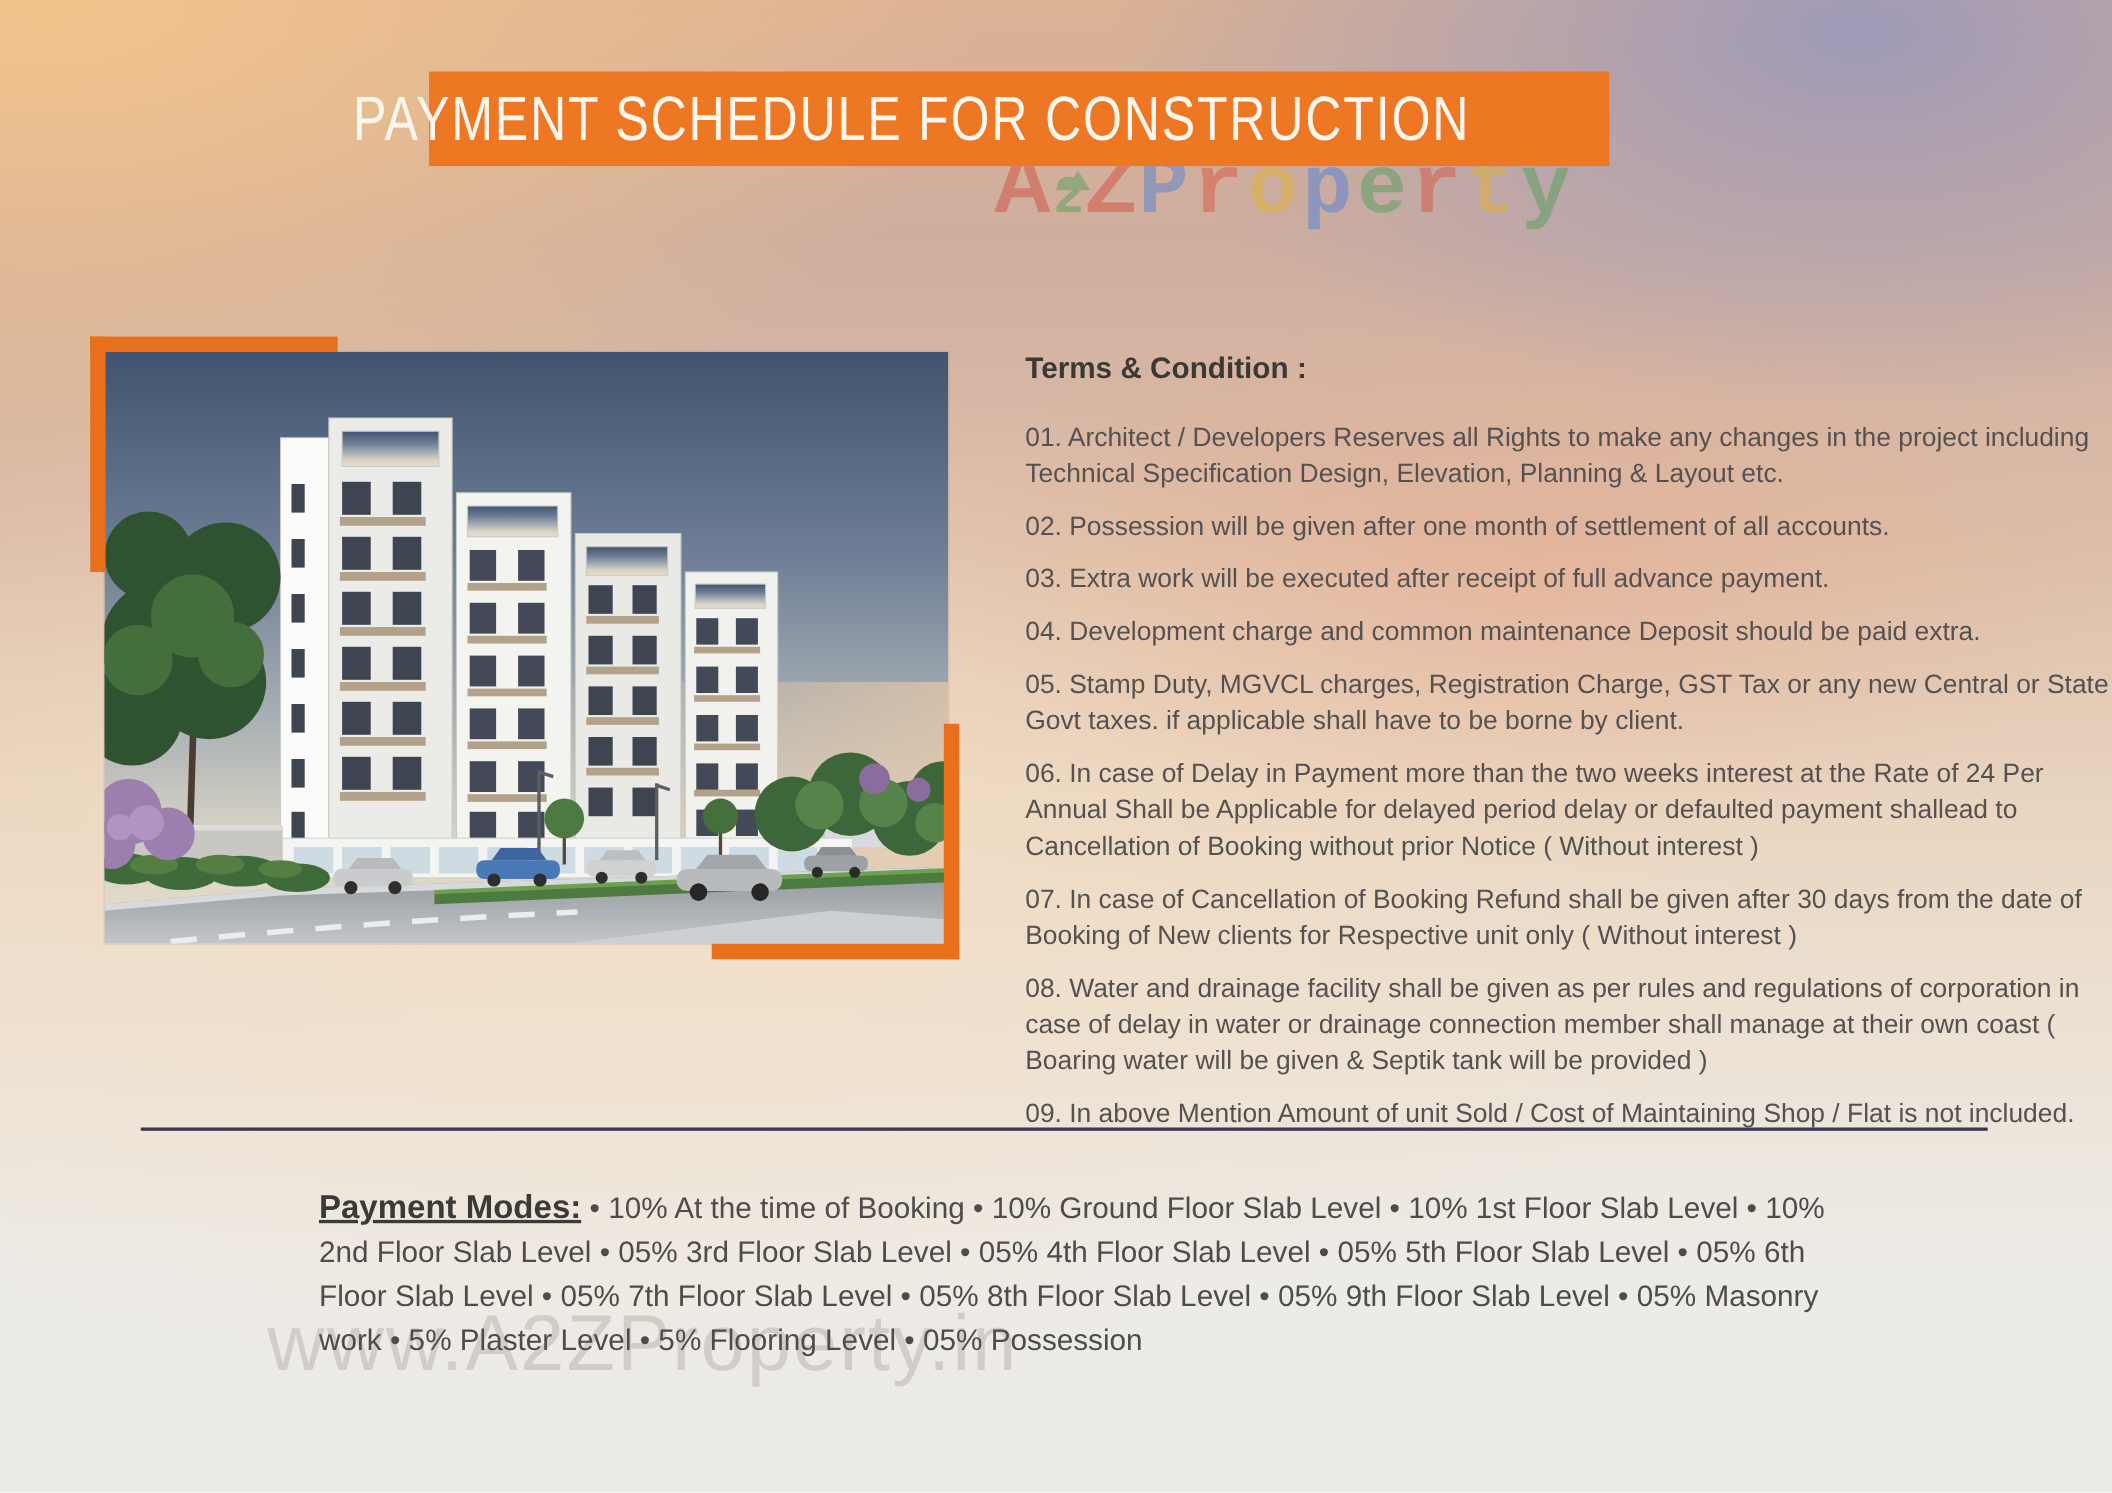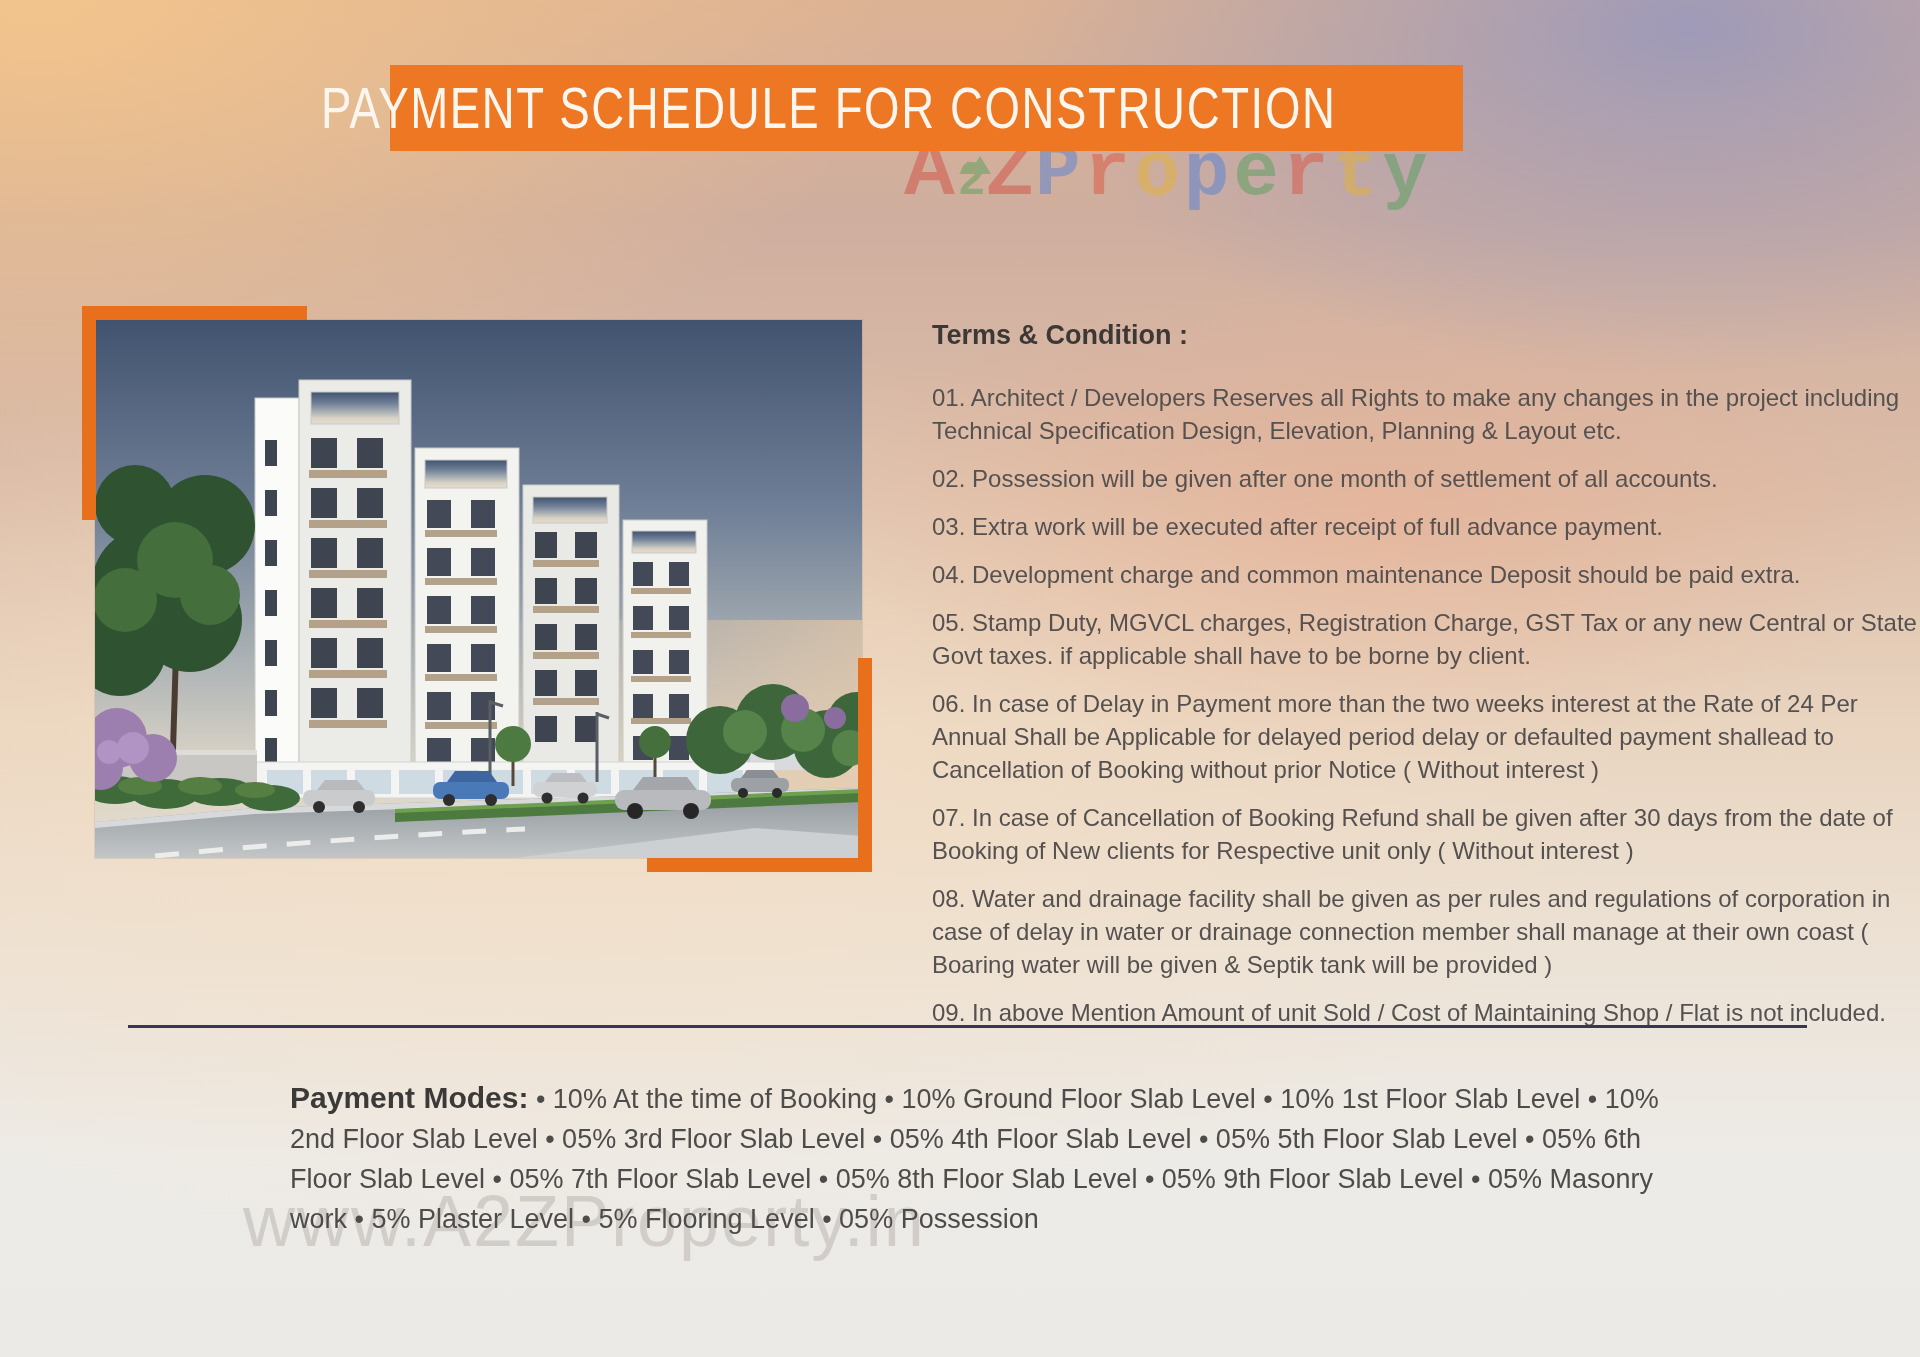--- a/index.html
+++ b/index.html
@@ -56,21 +56,21 @@
   .terms p  { font-size:24px; color:#555150; line-height:33px; margin-bottom:15px; }
 
   
   .divider { position:absolute; left:128px; top:1025px; width:1679px; height:3px; background:#3a3552; z-index:4; }
 
   
   .payment {
     position:absolute; left:290px; top:1078px; width:1400px; z-index:4;
     font-size:27px; color:#4e4c4a; line-height:40px;
   }
-  .payment .pm-label { font-size:30px; font-weight:bold; color:#3c3a38; }
+  .payment .pm-label { font-size:30px; font-weight:bold; color:#3c3a38;text-decoration:underline; }
 
   
   .url-watermark {
     position:absolute; left:243px; top:1180px; z-index:1;
     font-size:72px; font-weight:normal; color:#b7b0aa; opacity:0.5; letter-spacing:2px;
   }
 </style>
 </head>
 <body>
 

